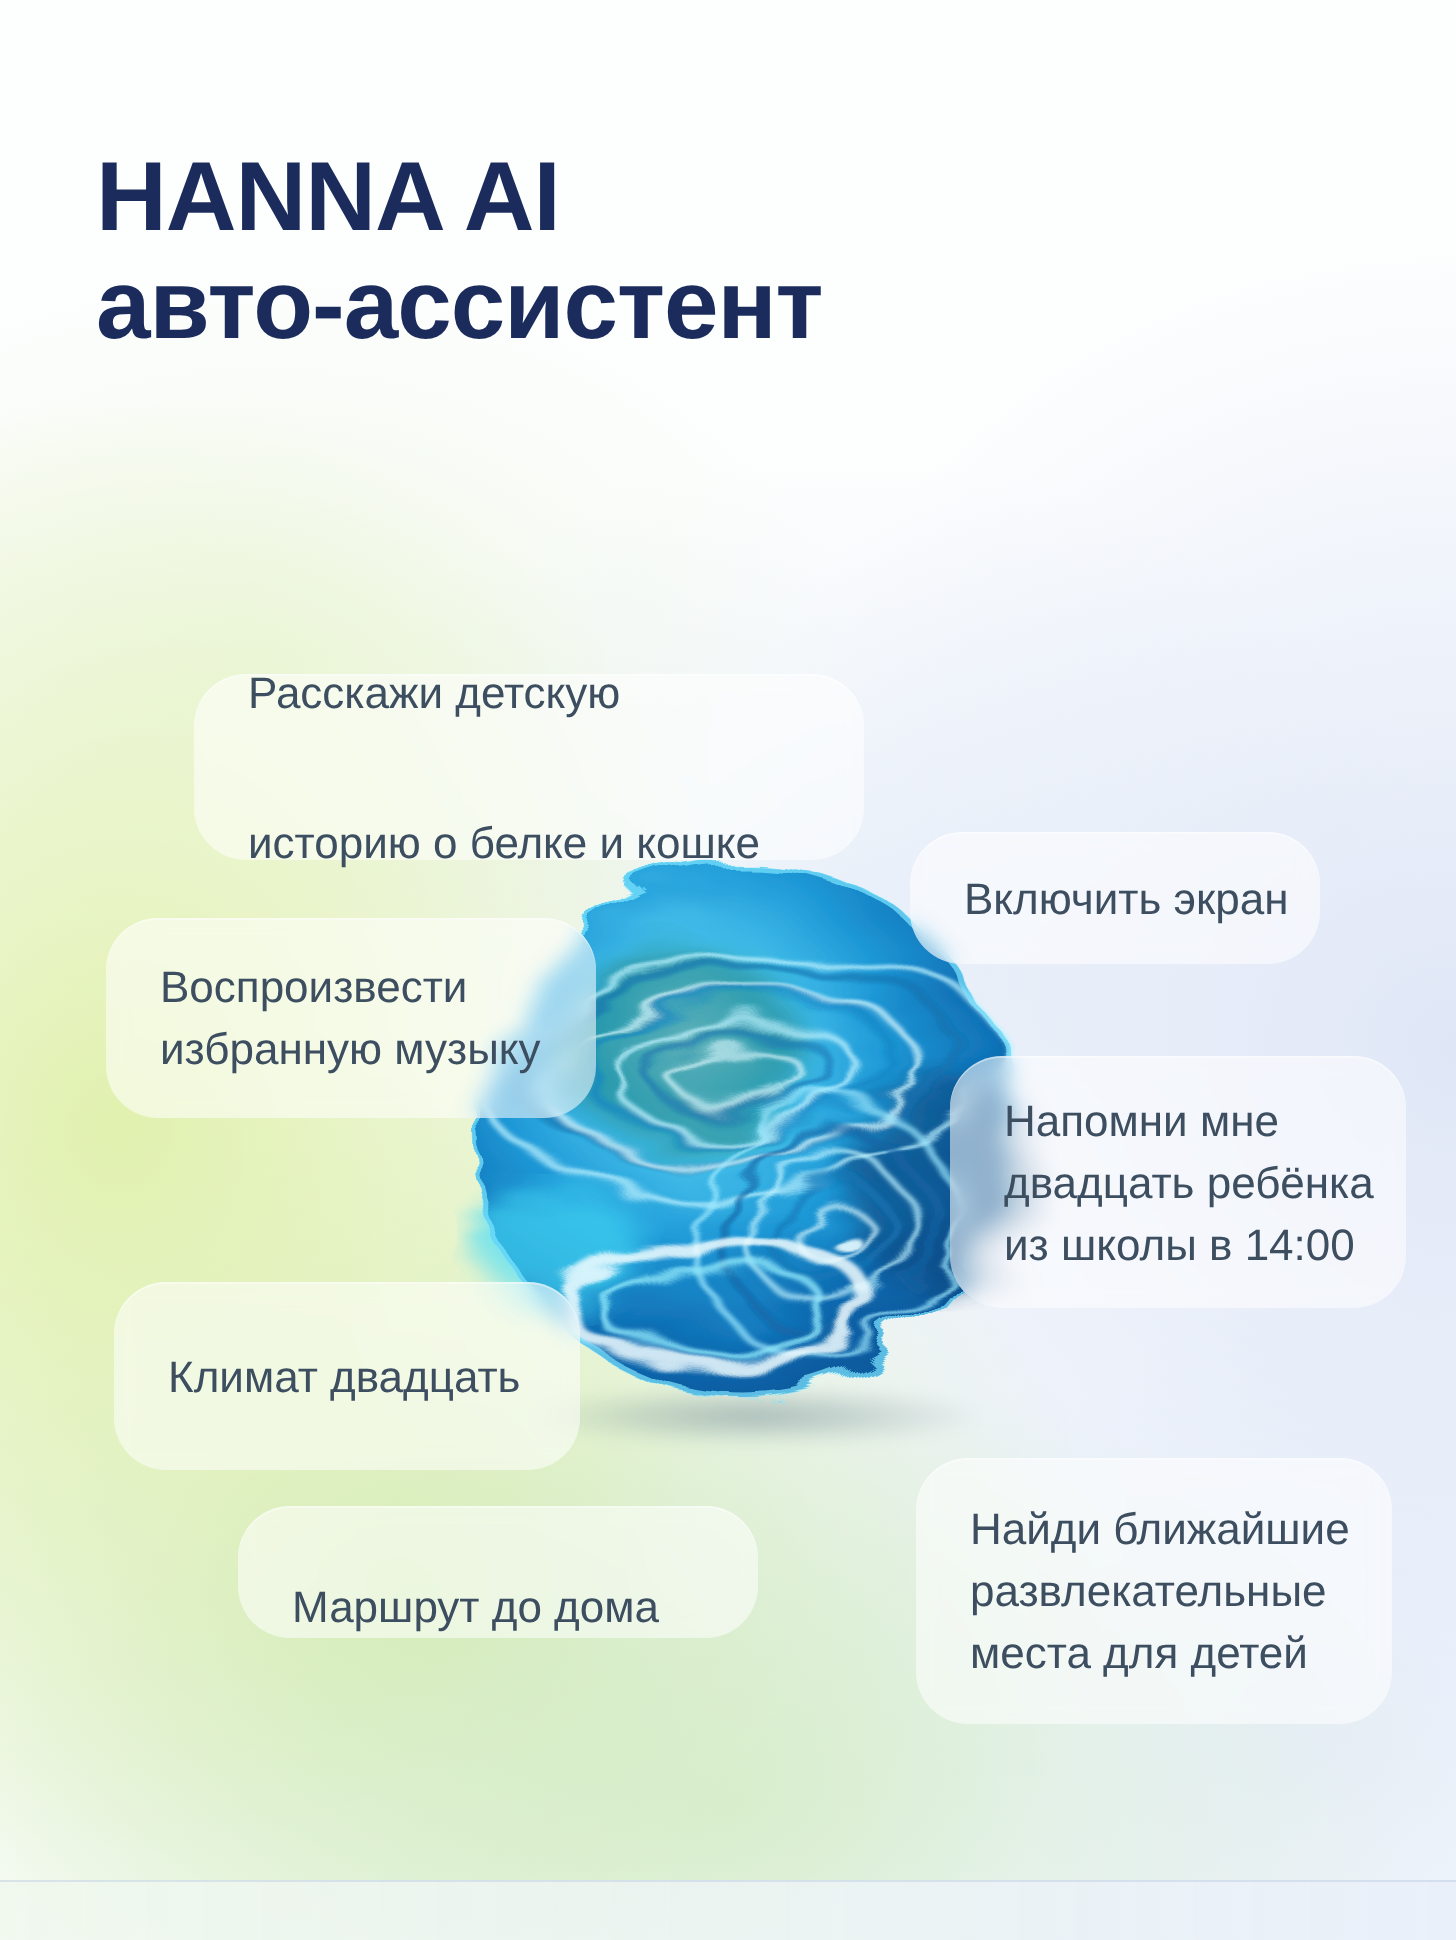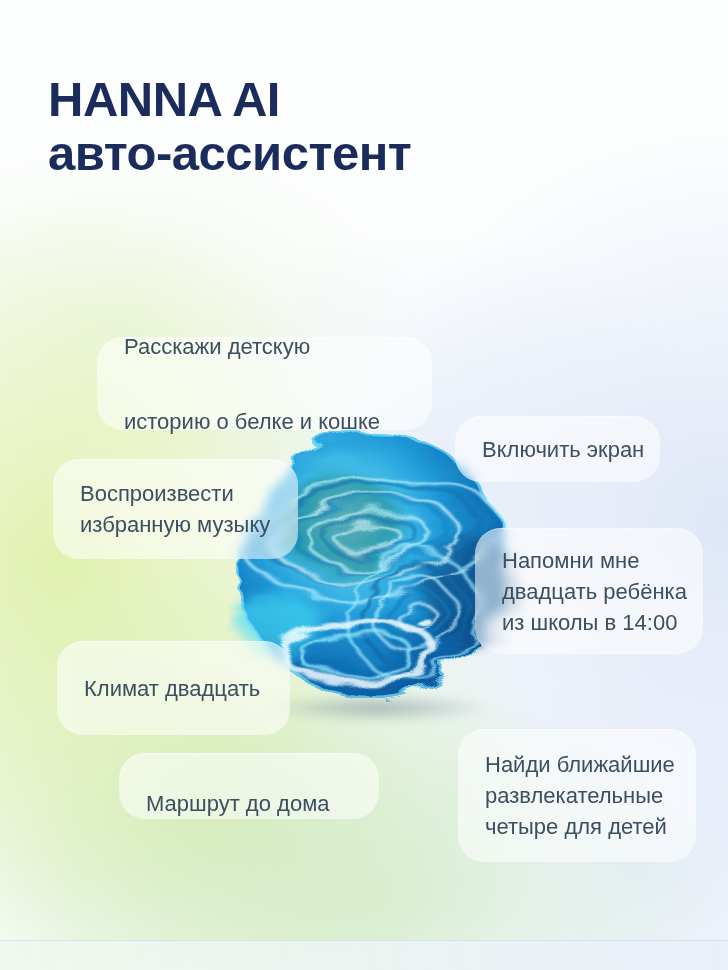--- a/index.html
+++ b/index.html
@@ -150,16 +150,16 @@
     <span>Климат двадцать</span>
   </div>
 
   <div class="bubble b6">
     <span>Маршрут до дома</span>
   </div>
 
   <div class="bubble b7">
     <span>Найди ближайшие</span>
     <span>развлекательные</span>
-    <span>четыре для детей</span>
+    <span>места для детей</span>
   </div>
 
 </div>
 
 </body></html>

